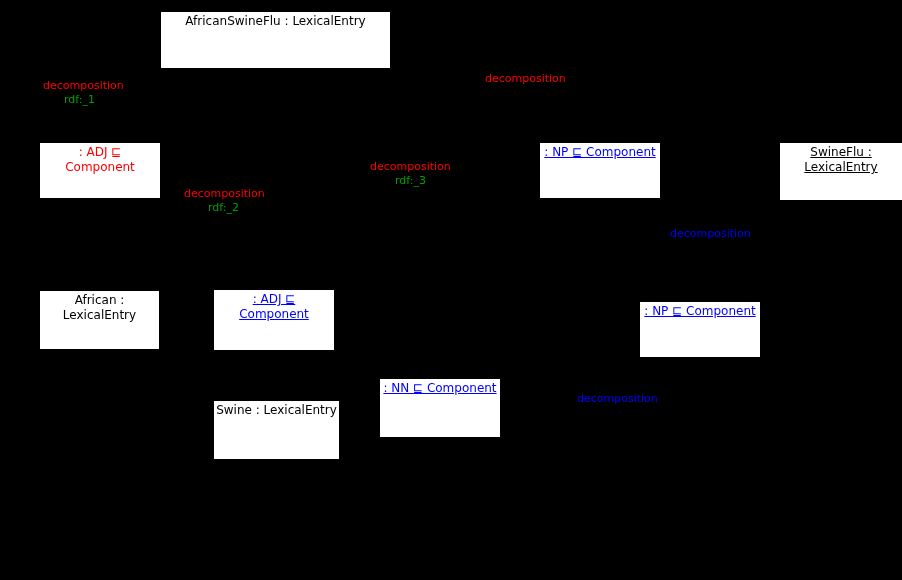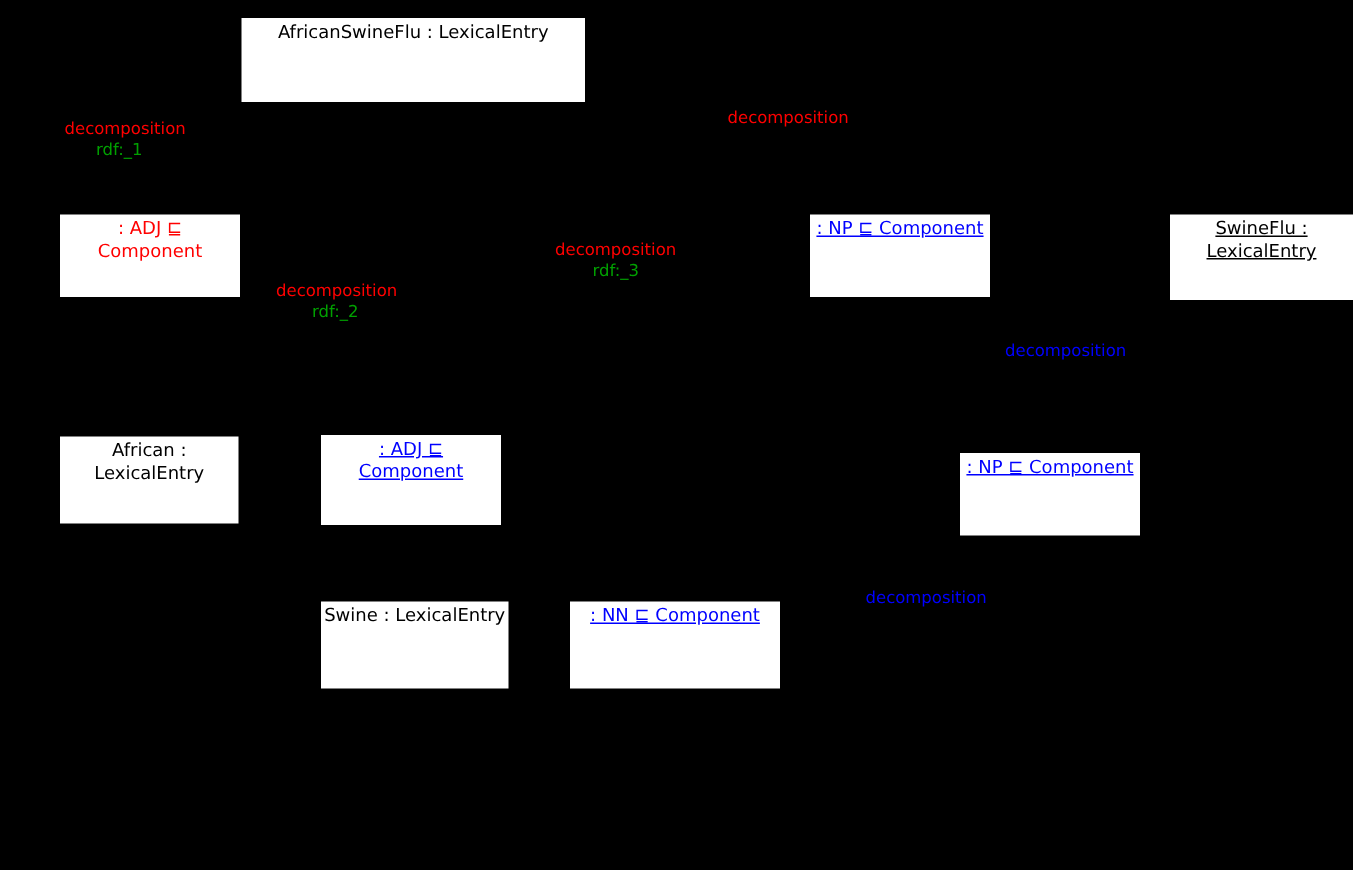--- a/index.html
+++ b/index.html
@@ -36,21 +36,21 @@
 
   
   .pn0{left:161px;top:12px;width:229px;height:56px;}
   .pn1{left:40px;top:143px;width:120px;height:55px;}
   .pn2{left:540px;top:143px;width:120px;height:55px;}
   .pn3{left:780px;top:143px;width:122px;height:57px;text-decoration:underline;}
   .pn4{left:40px;top:291px;width:119px;height:58px;}
   .pn5{left:214px;top:290px;width:120px;height:60px;}
   .pn6{left:640px;top:302px;width:120px;height:55px;}
   .pn7{left:214px;top:401px;width:125px;height:58px;}
-  .pn8{left:380px;top:401px;width:140px;height:58px;}
+  .pn8{left:380px;top:379px;width:120px;height:58px;}
   .pn9{left:381px;top:511px;width:119px;height:57px;}
 
   
   .pe0{left:43px;top:80px;}
   .pe1{left:64px;top:94px;}
   .pe2{left:485px;top:73px;}
   .pe3{left:370px;top:161px;}
   .pe4{left:395px;top:175px;text-align:right;}
   .pe5{left:184px;top:188px;}
   .pe6{left:208px;top:202px;}

